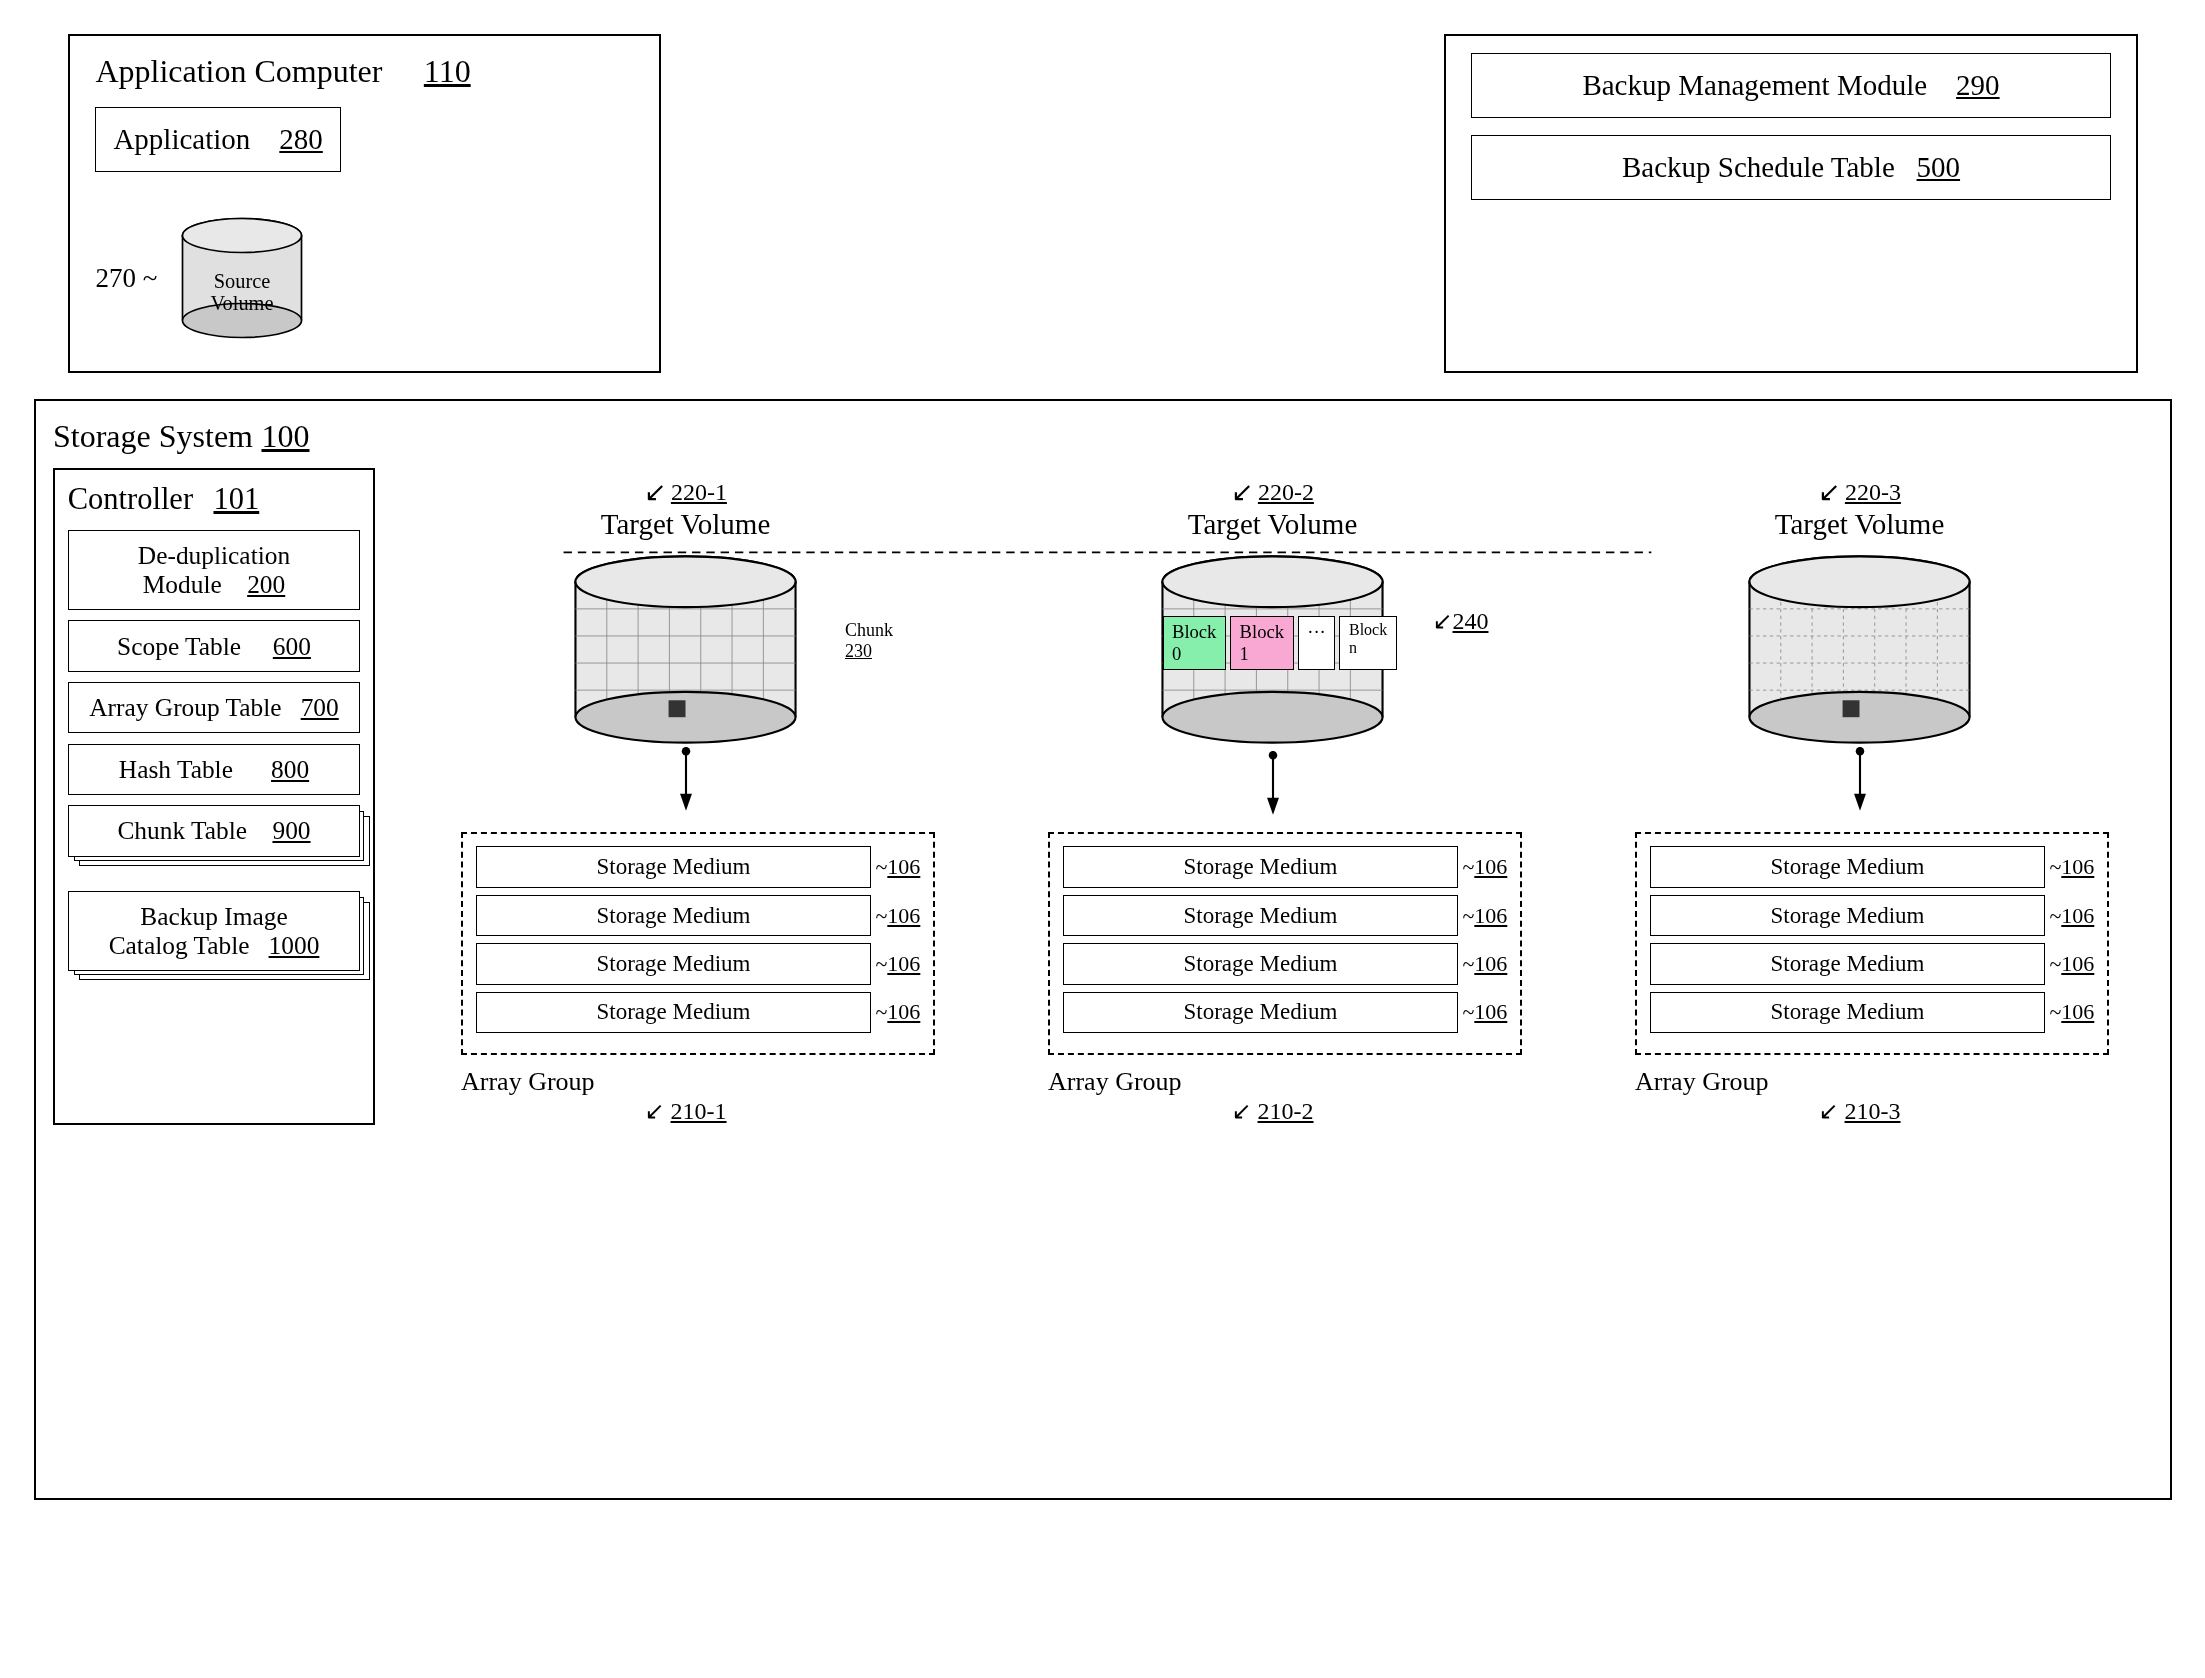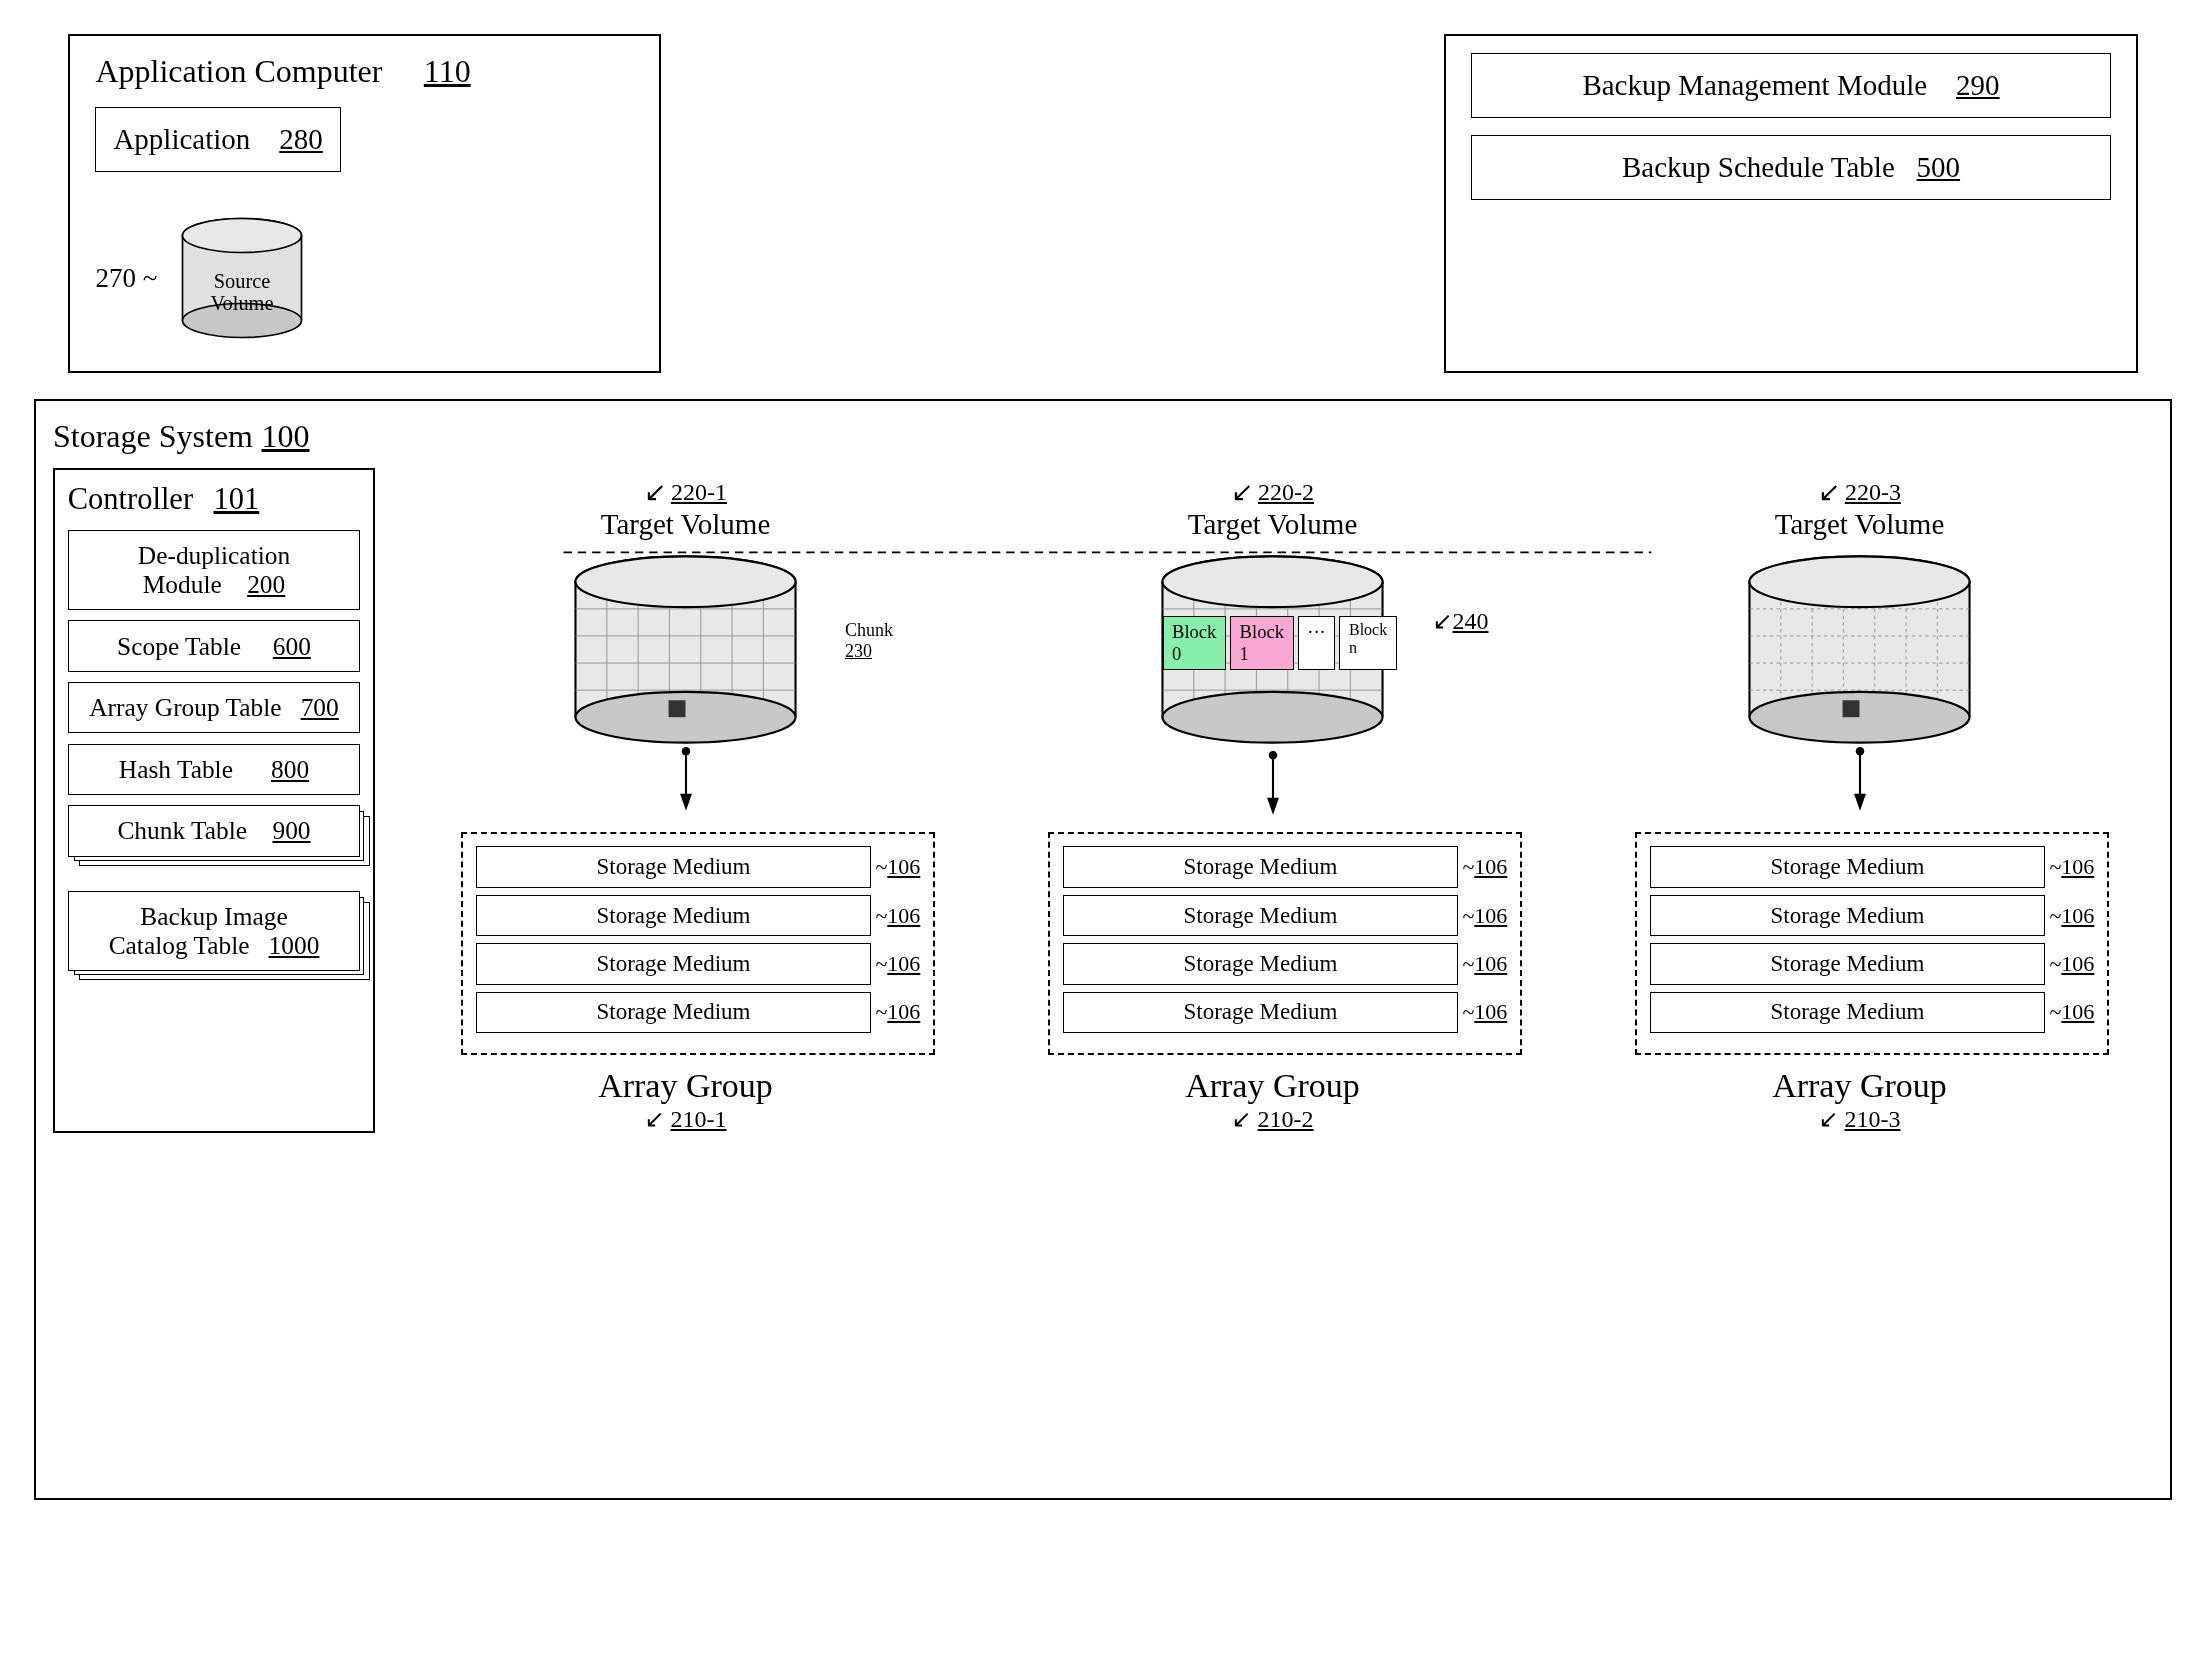--- a/index.html
+++ b/index.html
@@ -185,22 +185,22 @@
       text-align: center;
     }
 
     .ref-small {
       font-size: 22px;
       margin-left: 4.2px;
       white-space: nowrap;
     }
 
     .array-group-label {
-      text-align: center;
-      font-size: 34px;
+      text-align: left;
+      font-size: 26px;
       margin-top: 12.7px;
     }
 
     
     .bottom-title {
       text-align: center;
       font-size: 47px;
       font-weight: normal;
       margin-top: 34px;
     }

